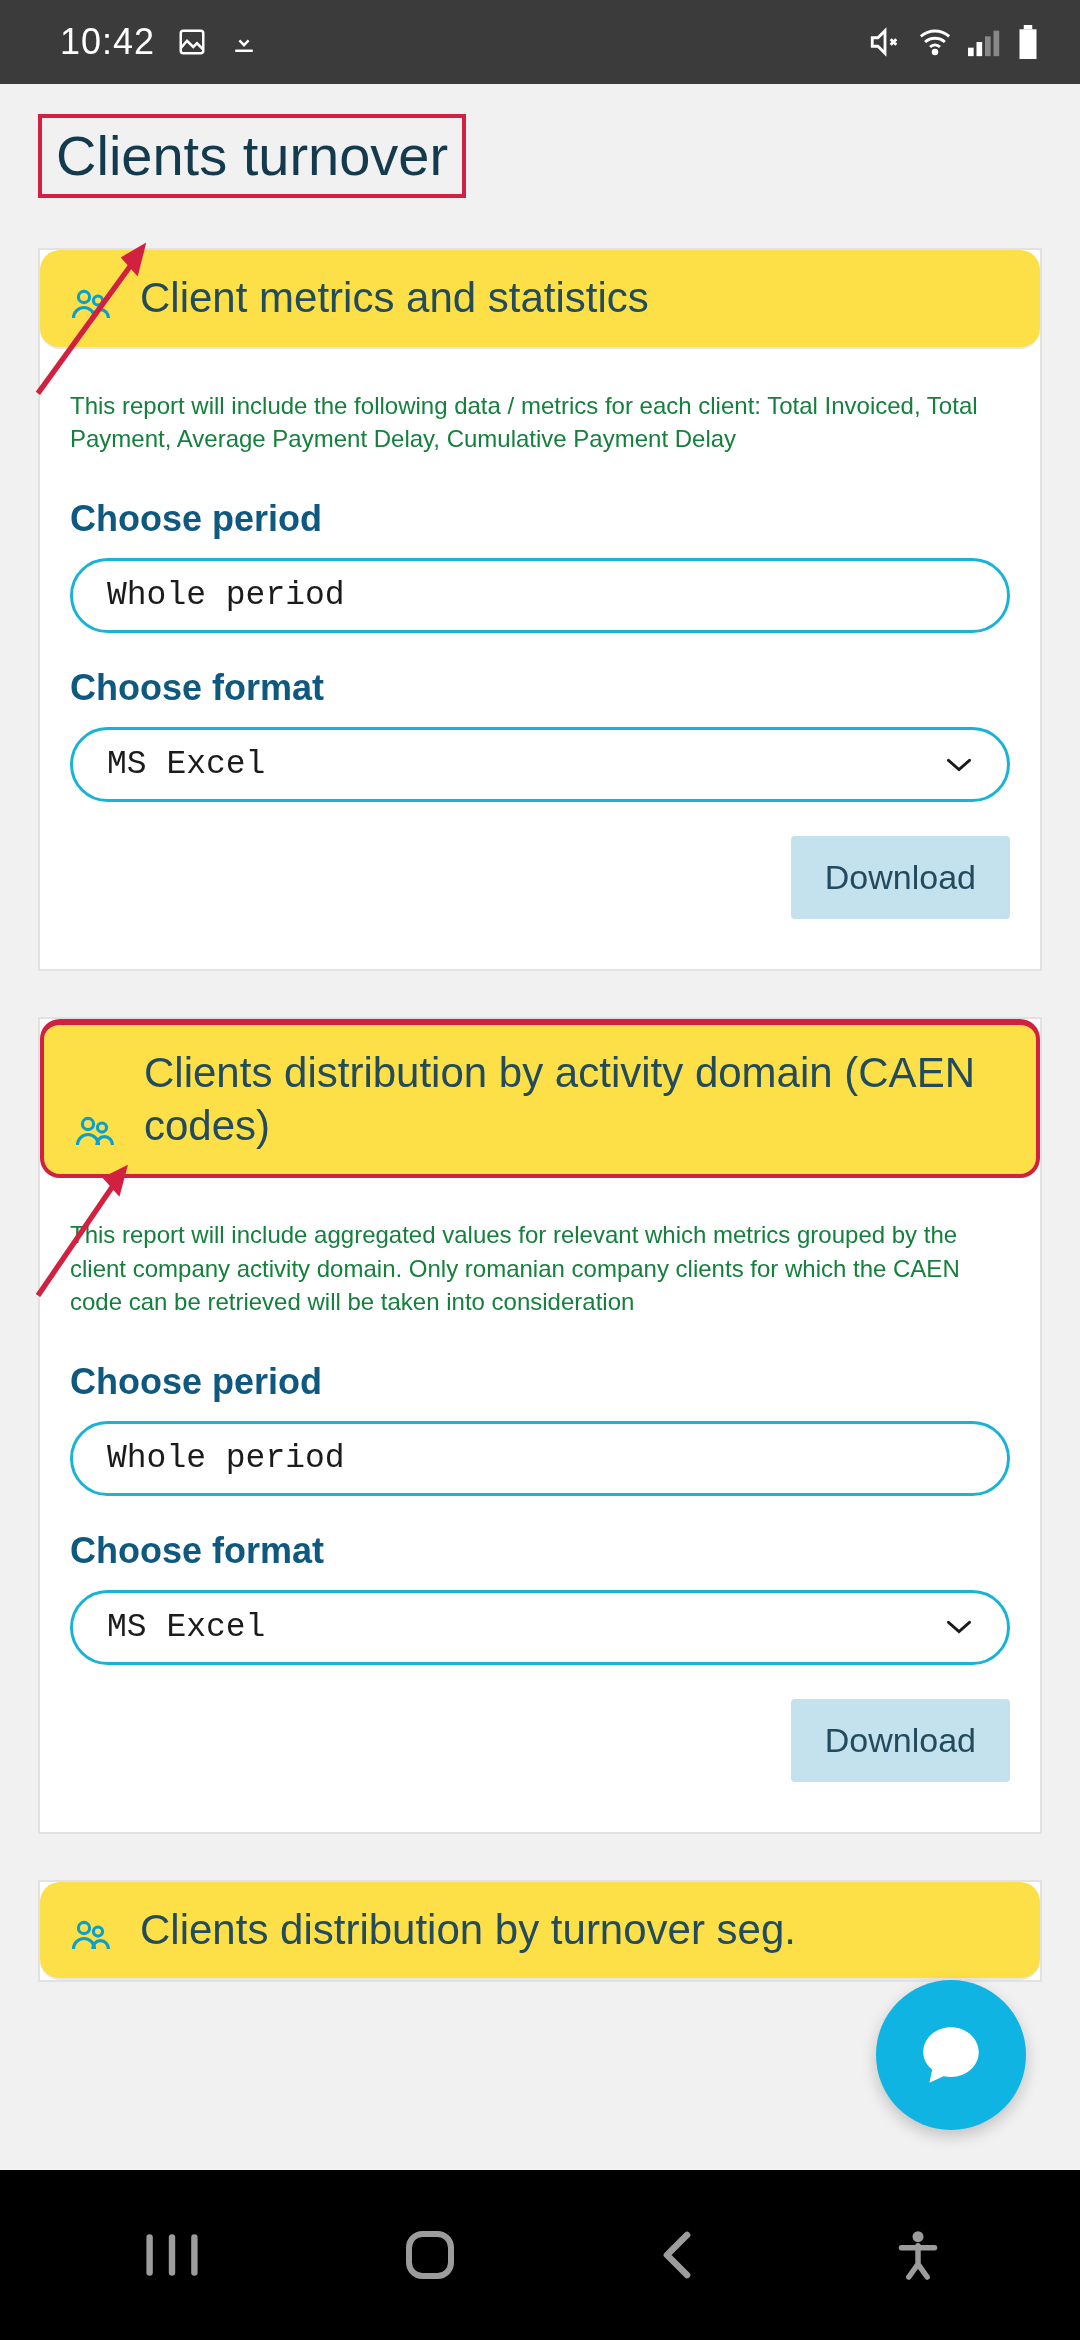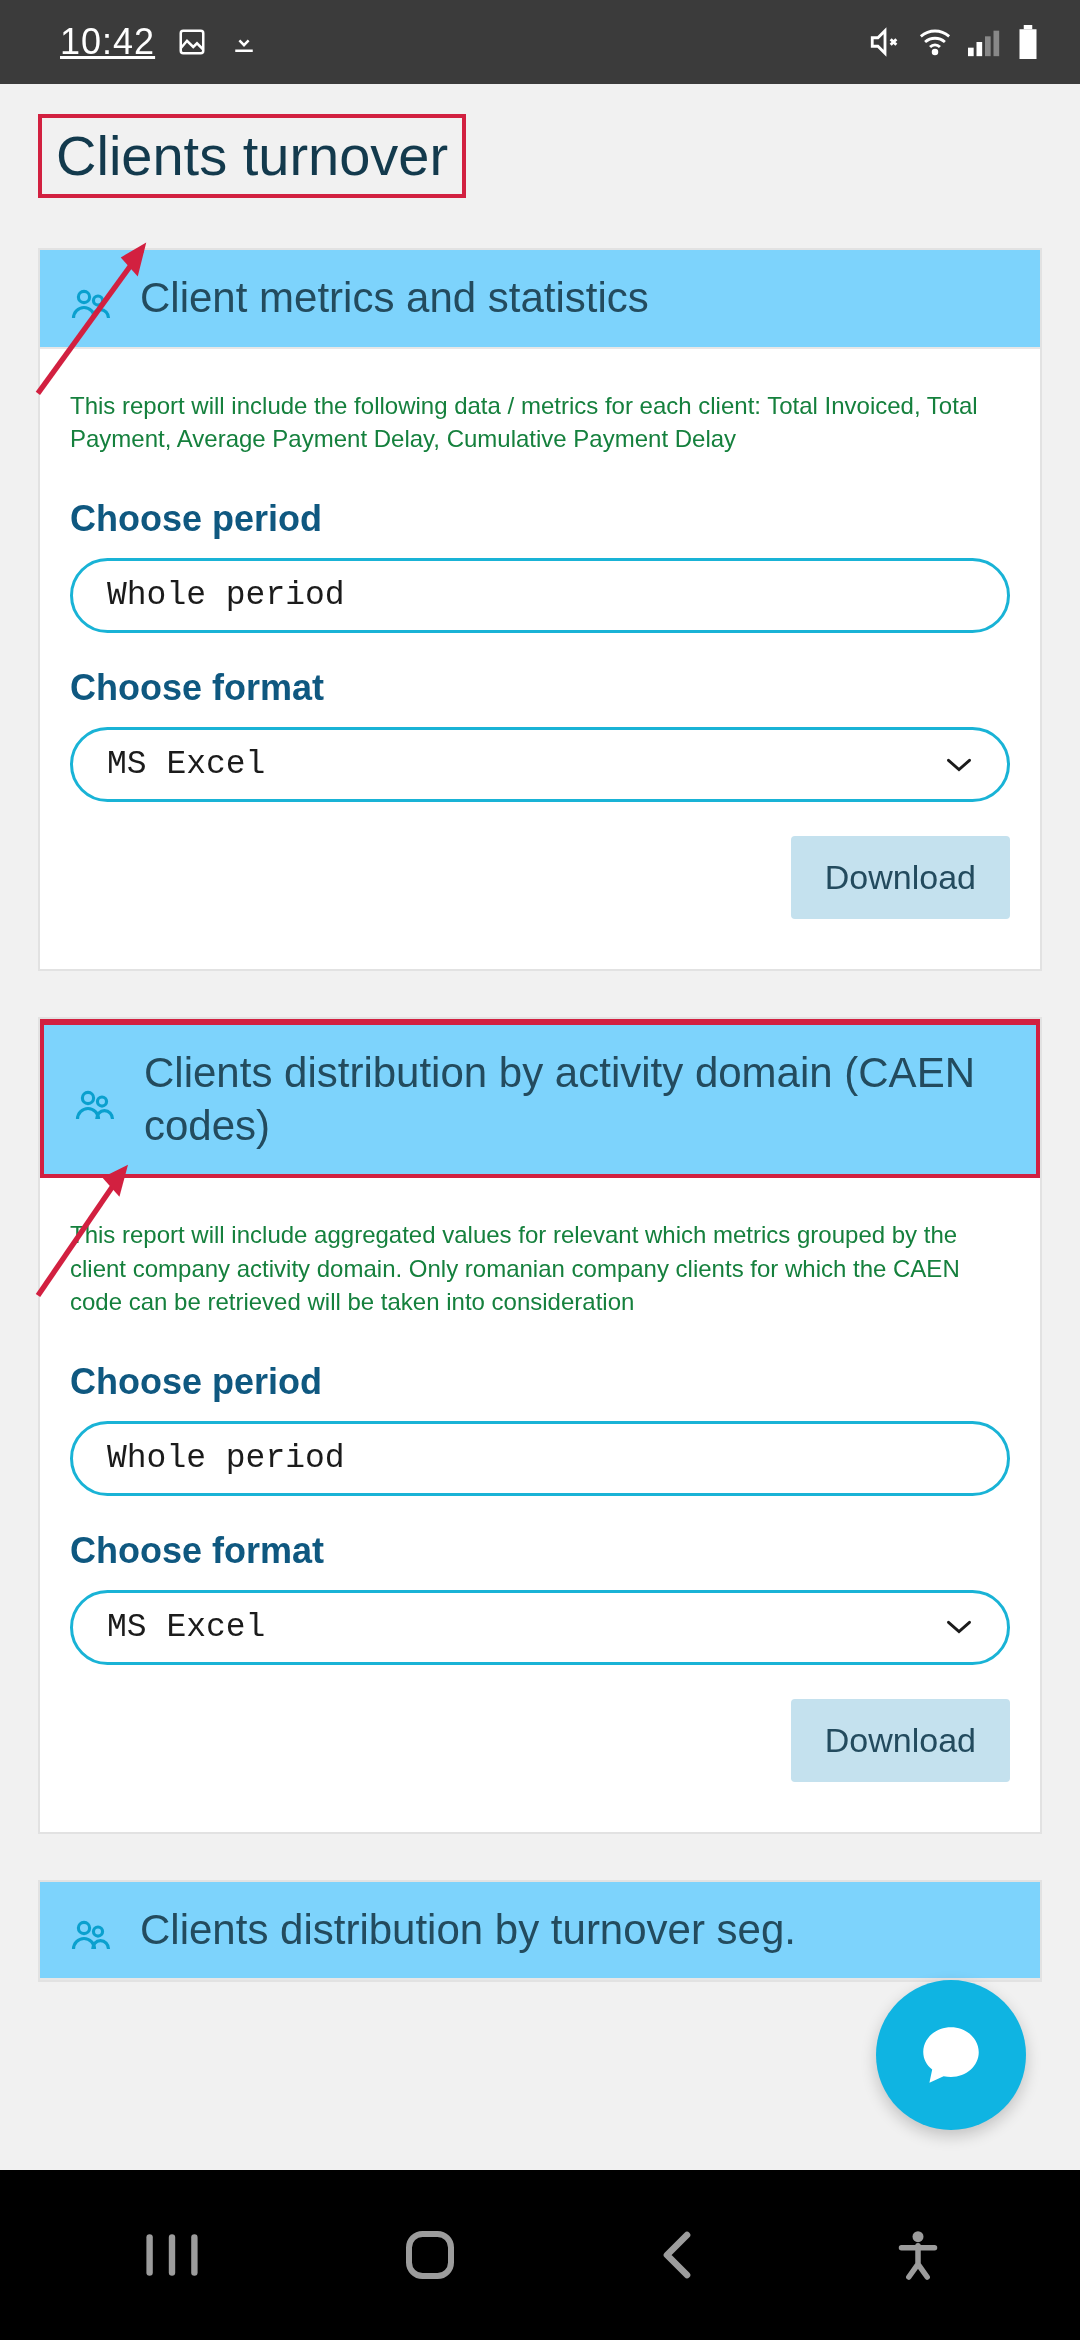--- a/index.html
+++ b/index.html
@@ -1,29 +1,29 @@
 <!DOCTYPE html>
 <html><head>
 <meta charset="utf-8">
 <style>
   * { box-sizing: border-box; margin: 0; padding: 0; }
   html, body { width: 1080px; height: 2340px; font-family: "Segoe UI", Arial, sans-serif; background: #f1f1f1; overflow: hidden; }
   
   .status-bar { width: 100%; height: 84px; background: #3b3b3b; display: flex; align-items: center; justify-content: space-between; padding: 0 40px 0 60px; color: #fff; }
-  .status-left { display: flex; align-items: center; gap: 22px; text-decoration: underline; }
+  .status-left { display: flex; align-items: center; gap: 22px; }
   .status-time { font-size: 36px; font-weight: 500; letter-spacing: 1px; }
   .status-right { display: flex; align-items: center; gap: 14px; }
   .sb-icon { display: inline-block; }
   
   .content { padding: 30px 38px 0 38px; }
   .page-title-wrap { position: relative; margin-bottom: 50px; }
   .page-title { font-size: 56px; font-weight: 500; color: #133a4d; border: 4px solid #d22040; padding: 6px 14px; display: inline-block; line-height: 1.15; }
   .arrow1 { position: absolute; left: -12px; top: 120px; }
   .card { border: 2px solid #e2e2e2; background: #fff; margin-bottom: 46px; }
-  .card-header { background: #7dd3fc; border-bottom: 2px solid #e7e7e7; padding: 22px 30px; display: flex; align-items: center; gap: 28px; }
+  .card-header { background: #fde047; border-bottom: 2px solid #e7e7e7; padding: 22px 30px; display: flex; align-items: flex-end; gap: 28px; border-radius: 20px; }
   .card-header-highlight { border: 4px solid #d22040; border-top-width: 6px; }
   .card-title { font-size: 42px; font-weight: 400; color: #234b5e; line-height: 1.25; }
   .people-icon { color: #0aa0ce; flex-shrink: 0; margin-top: 10px; }
   .card-body { padding: 40px 30px 50px 30px; }
   .desc { font-size: 24px; color: #15803d; line-height: 1.4; margin-bottom: 42px; }
   .field-label { font-size: 36px; font-weight: 700; color: #0f5880; margin-bottom: 18px; }
   .pill-input, .pill-select { width: 100%; border: 3px solid #19b3d6; border-radius: 60px; padding: 16px 34px; font-size: 33px; color: #1b1b1b; background: #fff; display: flex; align-items: center; justify-content: space-between; margin-bottom: 34px; font-family: Liberation Mono, monospace; }
   .chevron-down { font-size: 28px; color: #1b1b1b; }
   .actions { display: flex; justify-content: flex-end; }
   .download-btn { background: #c4e1ee; color: #234b5e; font-size: 34px; padding: 22px 34px; border: none; border-radius: 4px; cursor: pointer; }

